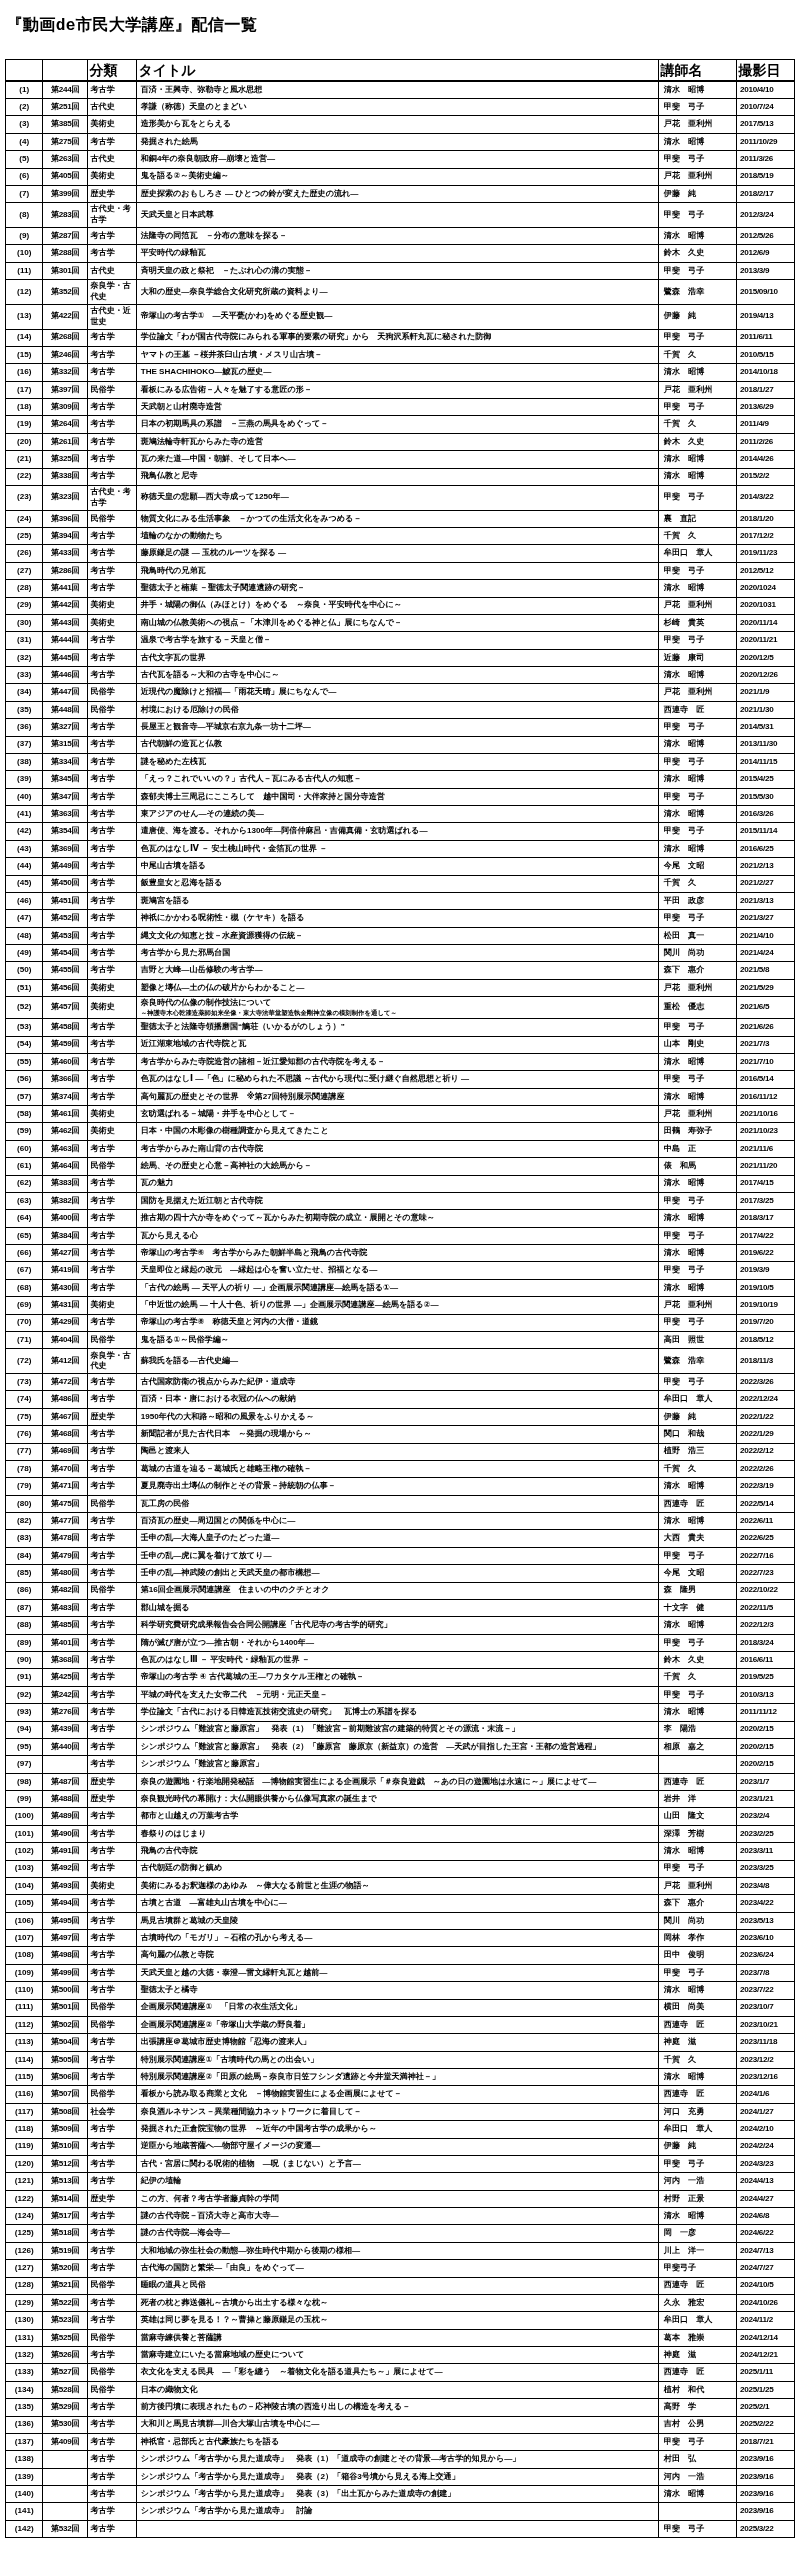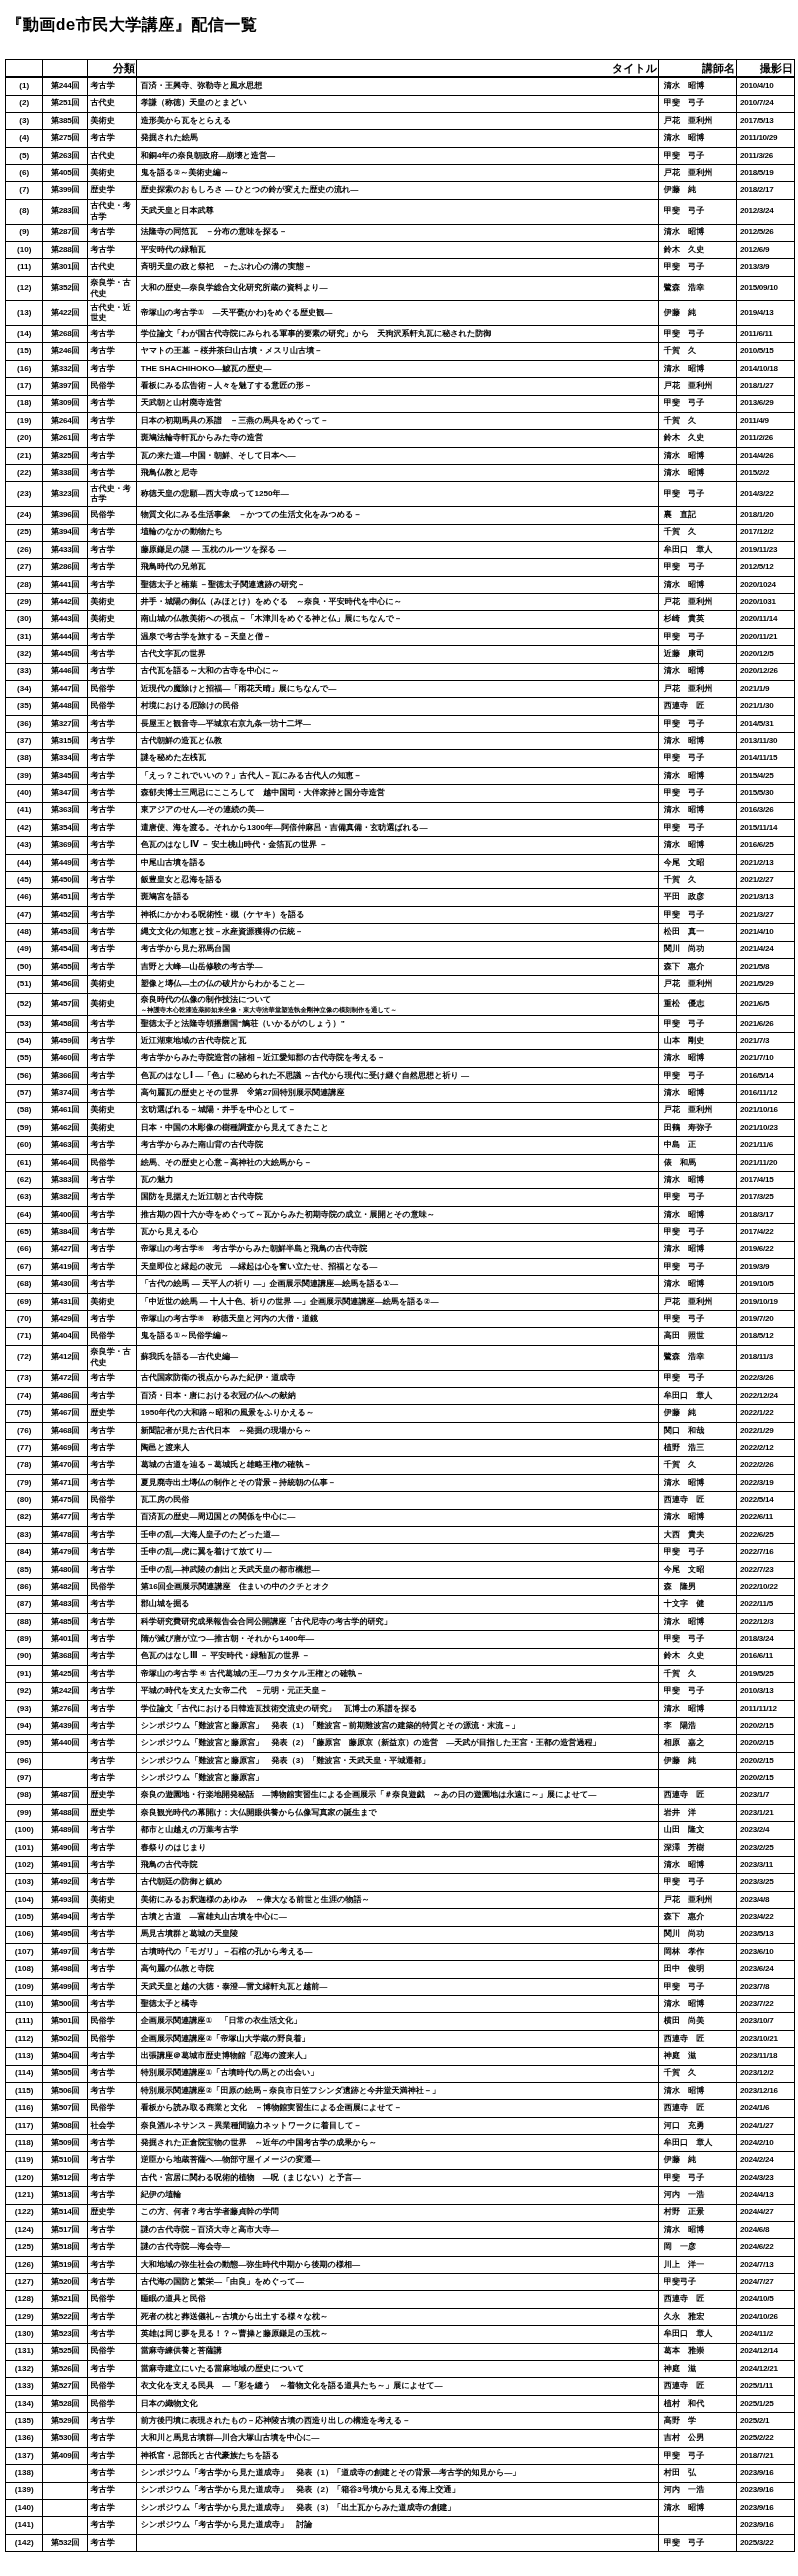--- a/index.html
+++ b/index.html
@@ -39,22 +39,22 @@
     border: 1.2px solid #000;
     font-size: 8.1px;
     font-weight: bold;
     line-height: 1.32;
     padding: 1.2px 2.3px;
     overflow: hidden;
     word-break: break-all;
   }
   thead th {
     height: 15px;
-    text-align: right;
-    font-size: 11px;
+    text-align: left;
+    font-size: 14px;
     border-bottom: 2.9px double #000;
     padding: 0.6px 1.2px;
   }
   tbody td { height: 14px; }
   td.c-no      { text-align: center; padding: 1.2px 0.6px; }
   td.c-session { text-align: center; padding: 1.2px 0.6px; letter-spacing: -0.3px; }
   td.c-cat     { text-align: left; padding-left: 2.3px; }
   td.c-title   { text-align: left; padding-left: 3.5px; }
   td.c-lect    { text-align: left; padding-left: 4.6px; letter-spacing: 0px; }
   td.c-date    { text-align: left; padding-left: 2.9px; letter-spacing: -0.3px; }
@@ -836,28 +836,20 @@
         </tr>
         <tr>
           <td class="c-no">(95)</td>
           <td class="c-session">第440回</td>
           <td class="c-cat">考古学</td>
           <td class="c-title"><span>シンポジウム「難波宮と藤原宮」　発表（2）「藤原宮　藤原京（新益京）の造営　―天武が目指した王宮・王都の造営過程」</span></td>
           <td class="c-lect">相原　嘉之</td>
           <td class="c-date">2020/2/15</td>
         </tr>
         <tr>
-          <td class="c-no">(96)</td>
-          <td class="c-session"></td>
-          <td class="c-cat">考古学</td>
-          <td class="c-title"><span>シンポジウム「難波宮と藤原宮」　発表（3）「難波宮・天武天皇・平城遷都」</span></td>
-          <td class="c-lect">伊藤　純</td>
-          <td class="c-date">2020/2/15</td>
-        </tr>
-        <tr>
           <td class="c-no">(97)</td>
           <td class="c-session"></td>
           <td class="c-cat">考古学</td>
           <td class="c-title"><span>シンポジウム「難波宮と藤原宮」</span></td>
           <td class="c-lect"></td>
           <td class="c-date">2020/2/15</td>
         </tr>
         <tr>
           <td class="c-no">(98)</td>
           <td class="c-session">第487回</td>

